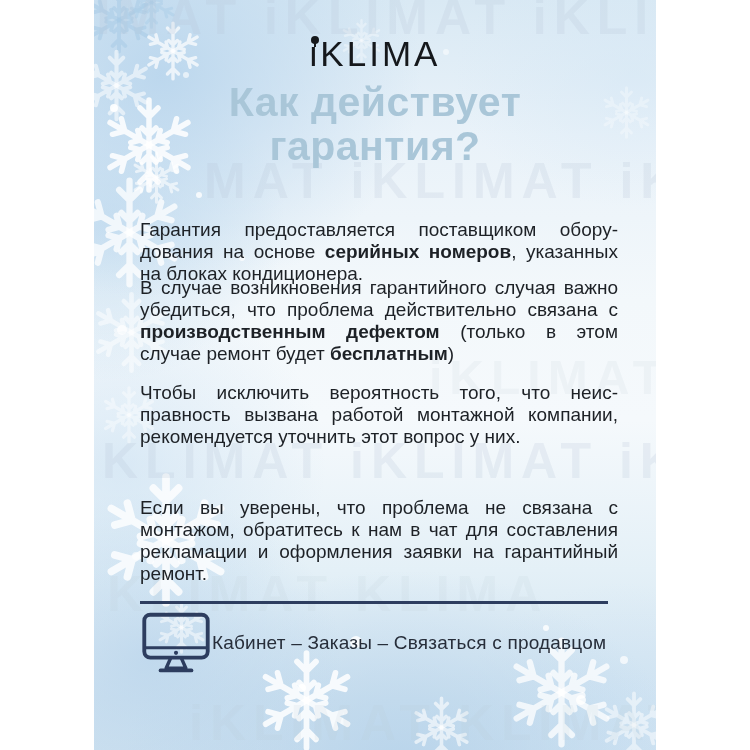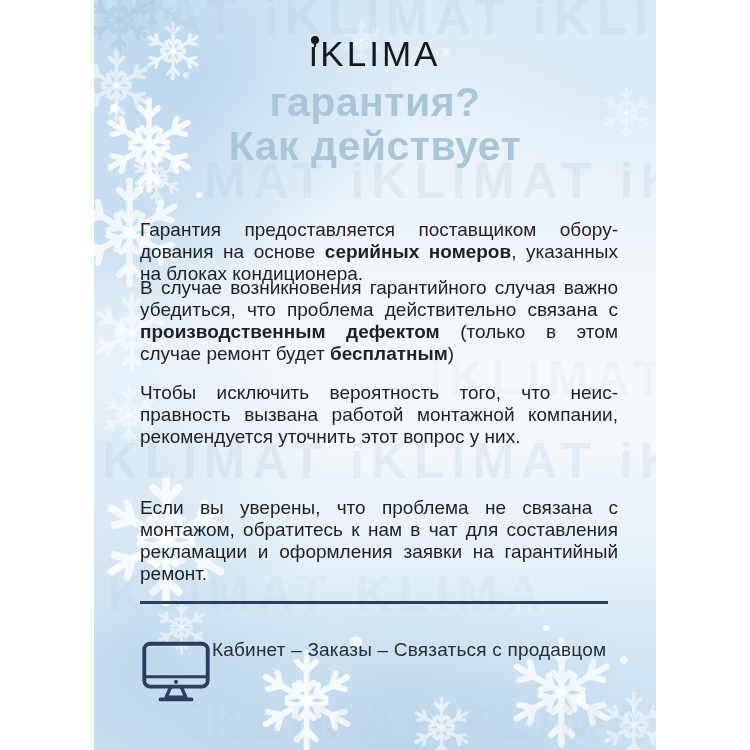--- a/index.html
+++ b/index.html
@@ -63,22 +63,22 @@
   .p2{top:277px;}
   .p3{top:382px;}
   .p4{top:497px;font-weight:400;}
   .b{font-weight:700;}
 
   .divider{
     position:absolute;left:140px;top:601px;width:468px;height:3px;background:#2d3d5f;
   }
 
   .footer{
-    position:absolute;left:140px;top:639px;width:480px;height:72px;
-    display:flex;
+    position:absolute;left:140px;top:607px;width:480px;height:72px;
+    display:flex;align-items:center;
   }
   .footer-text{
     font-size:19px;font-weight:500;letter-spacing:.2px;color:#272e3a;
   }
 </style>
 </head>
 <body>
 
 <div class="canvas">
 
@@ -137,22 +137,22 @@
     <div class="wm wm-faint wm7">iKLIMAT  KLIMAT</div>
   </div>
 
   <div class="content">
 
     <div class="logo">
       <span class="logo-i">i</span><span>KLIMA</span>
     </div>
 
     <div class="title">
+      <div>Как действует</div>
       <div>гарантия?</div>
-      <div>Как действует</div>
     </div>
 
     <div class="bodytext">
       <p class="p1"><span>Гарантия предоставляется поставщиком обору­дования на основе </span><span class="b">серийных номеров</span><span>, указанных на блоках кондиционера.</span></p>
       <p class="p2"><span>В случае возникновения гарантийного случая важно убедиться, что проблема действительно связана с </span><span class="b">производственным дефектом</span><span> (только в этом случае ремонт будет </span><span class="b">бесплатным</span><span>)</span></p>
       <p class="p3"><span>Чтобы исключить вероятность того, что неис­правность вызвана работой монтажной компании, рекомендуется уточнить этот вопрос у них.</span></p>
       <p class="p4"><span>Если вы уверены, что проблема не связана с монтажом, обратитесь к нам в чат для составления рекламации и оформления заявки на гарантийный ремонт.</span></p>
     </div>
 
     <div class="divider"></div>

